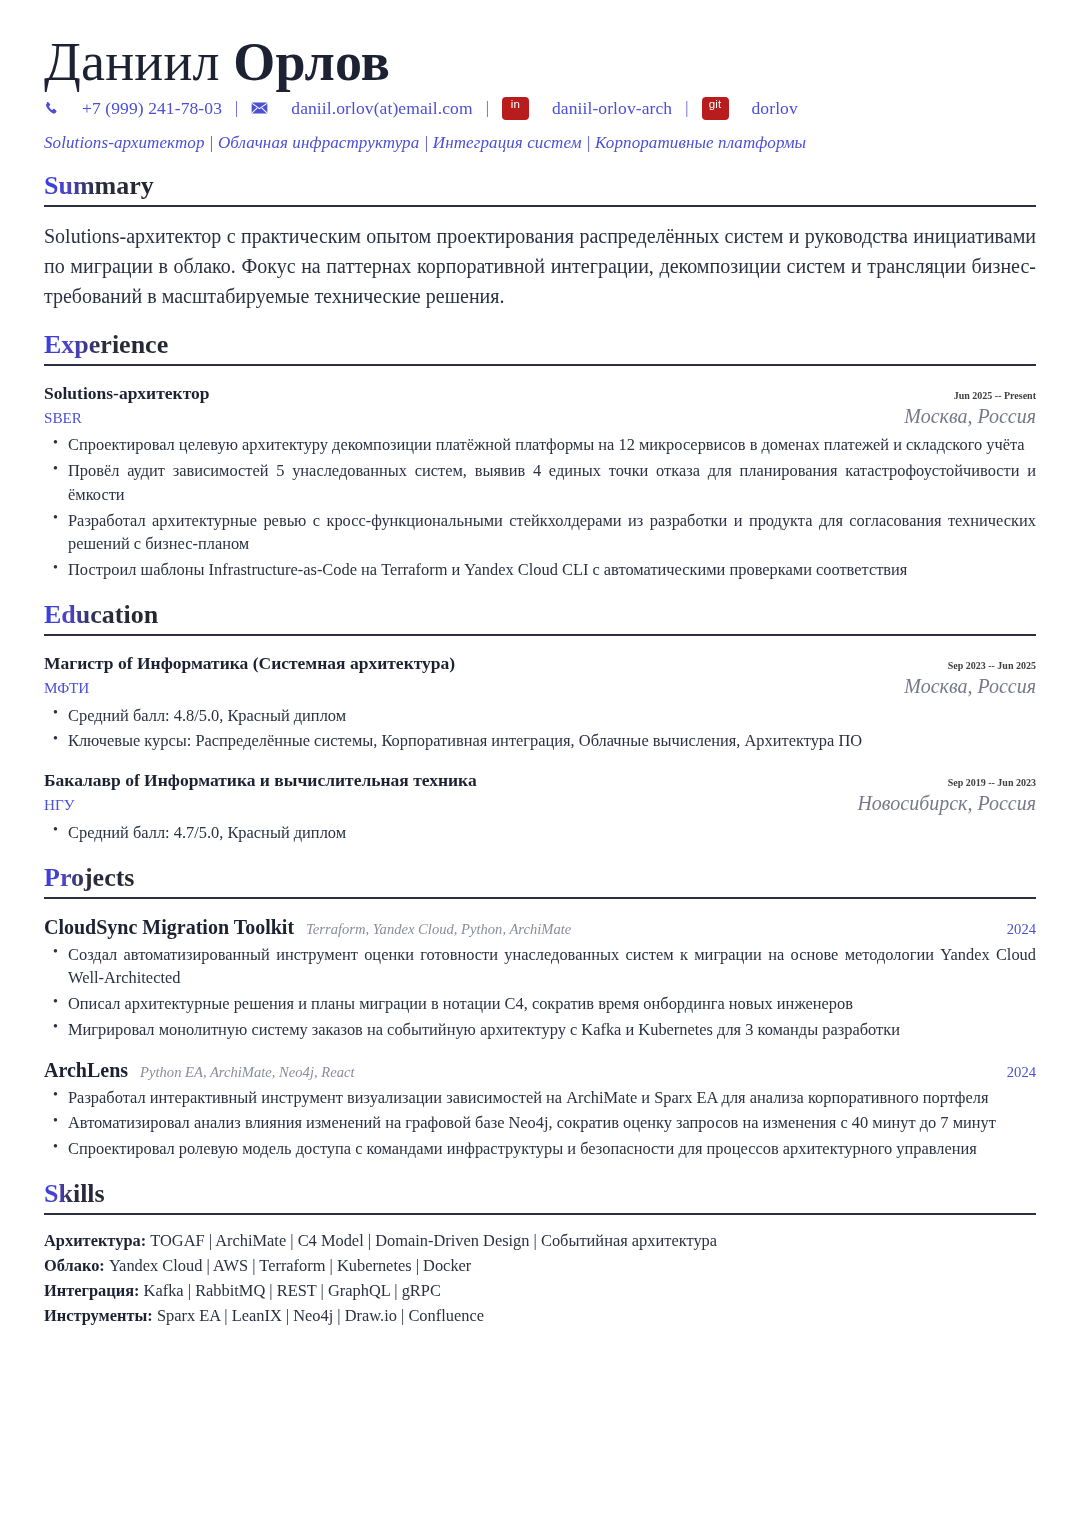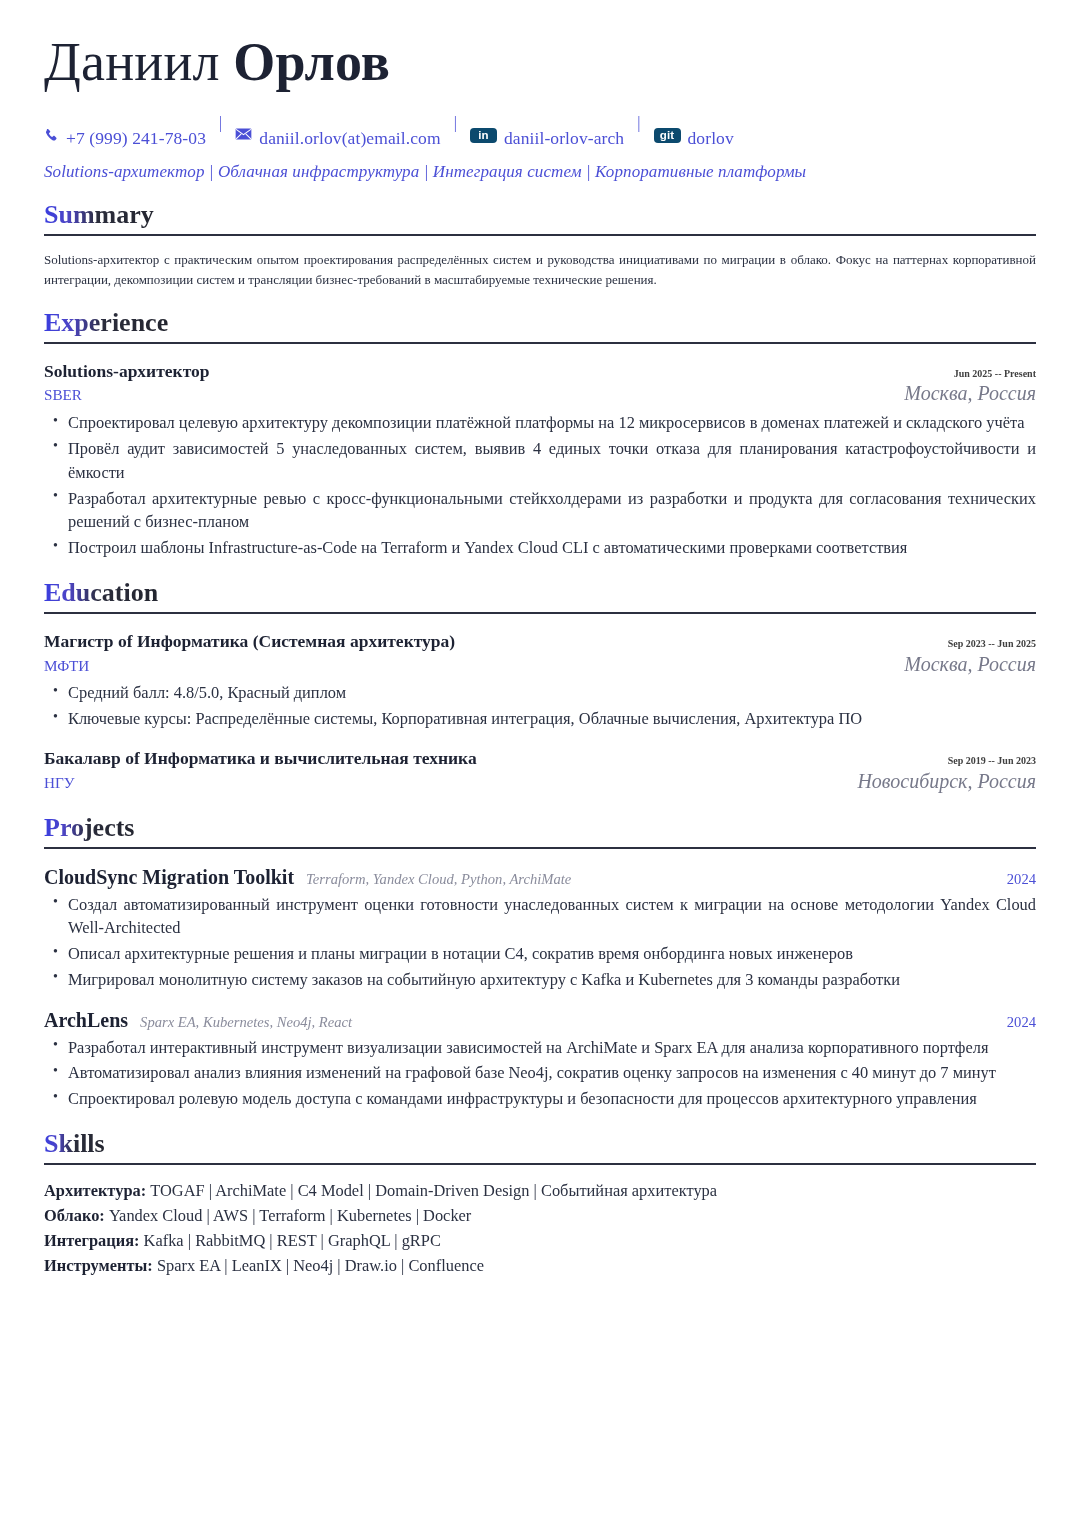--- a/index.html
+++ b/index.html
@@ -39,50 +39,49 @@
     color: #4b4fd6;
     display: flex;
     align-items: center;
     flex-wrap: wrap;
     gap: 0px;
     margin: 4px 0 2px 0;
     letter-spacing: 0.1px;
   }
   .contact-item {
     display: inline-flex;
-    align-items: flex-start;
-    gap: 7px;
+    align-items: center;
+    gap: 23px;
     color: #4b4fd6;
     white-space: nowrap;
-    margin-top: 31px;
   }
   .contact-sep {
     color: #4b4fd6;
     padding: 0 13px;
     font-size: 16px;
     opacity: .95;
   }
   .ico-phone, .ico-mail {
     font-size: 15px;
     line-height: 1;
     color: #4b4fd6;
     display: inline-block;
   }
   .ico-phone svg, .ico-mail svg { display:block; }
   .badge {
     display: inline-flex;
     align-items: center;
     justify-content: center;
-    background: #0c4a6e;
+    background: #b91c1c;
     color: #ffffff;
     border-radius: 4px;
     font-size: 11.5px;
-    font-weight: 700;
+    font-weight: 400;
     font-family: "Liberation Sans", sans-serif;
-    padding: 2px 6px 1px 6px;
+    padding: 2px 6px 9px 6px;
     line-height: 1;
     min-width: 15px;
   }
 
   .tagline {
     font-size: 17px;
     font-style: italic;
     color: #4b4fd6;
     margin: 13px 0 0 0;
     letter-spacing: 0.1px;
@@ -103,21 +102,21 @@
     display: inline-block;
   }
   .section-rule {
     border: none;
     border-top: 2.2px solid #2c3040;
     margin: 2px 0 0 0;
     width: 100%;
   }
 
   .body-text {
-    font-size: 13px;
+    font-size: 20px;
     line-height: 1.52;
     text-align: justify;
     margin: 14px 0 0 0;
     color: #2b3142;
   }
 
   
   .entry { margin-top: 17px; }
   .entry-row {
     display: flex;
@@ -320,20 +319,23 @@
 
     <div class="entry">
       <div class="entry-row">
         <div class="entry-title">Бакалавр of Информатика и вычислительная техника</div>
         <div class="entry-date">Sep 2019 -- Jun 2023</div>
       </div>
       <div class="entry-row">
         <div class="entry-sub">НГУ</div>
         <div class="entry-loc">Новосибирск, Россия</div>
       </div>
+      <ul class="bullets">
+        <li>Средний балл: 4.7/5.0, Красный диплом</li>
+      </ul>
     </div>
   </div>
 
   <div class="section">
     <div class="section-title">Projects</div>
     <hr class="section-rule">
 
     <div class="entry">
       <div class="proj-head">
         <div class="proj-left">
@@ -346,21 +348,21 @@
         <li>Создал автоматизированный инструмент оценки готовности унаследованных систем к миграции на основе методологии Yandex Cloud Well-Architected</li>
         <li>Описал архитектурные решения и планы миграции в нотации C4, сократив время онбординга новых инженеров</li>
         <li>Мигрировал монолитную систему заказов на событийную архитектуру с Kafka и Kubernetes для 3 команды разработки</li>
       </ul>
     </div>
 
     <div class="entry">
       <div class="proj-head">
         <div class="proj-left">
           <span class="proj-name">ArchLens</span>
-          <span class="proj-stack">Sparx EA, Kubernetes, Neo4j, React</span>
+          <span class="proj-stack">Python EA, ArchiMate, Neo4j, React</span>
         </div>
         <div class="proj-year">2024</div>
       </div>
       <ul class="bullets">
         <li>Разработал интерактивный инструмент визуализации зависимостей на ArchiMate и Sparx EA для анализа корпоративного портфеля</li>
         <li>Автоматизировал анализ влияния изменений на графовой базе Neo4j, сократив оценку запросов на изменения с 40 минут до 7 минут</li>
         <li>Спроектировал ролевую модель доступа с командами инфраструктуры и безопасности для процессов архитектурного управления</li>
       </ul>
     </div>
   </div>

